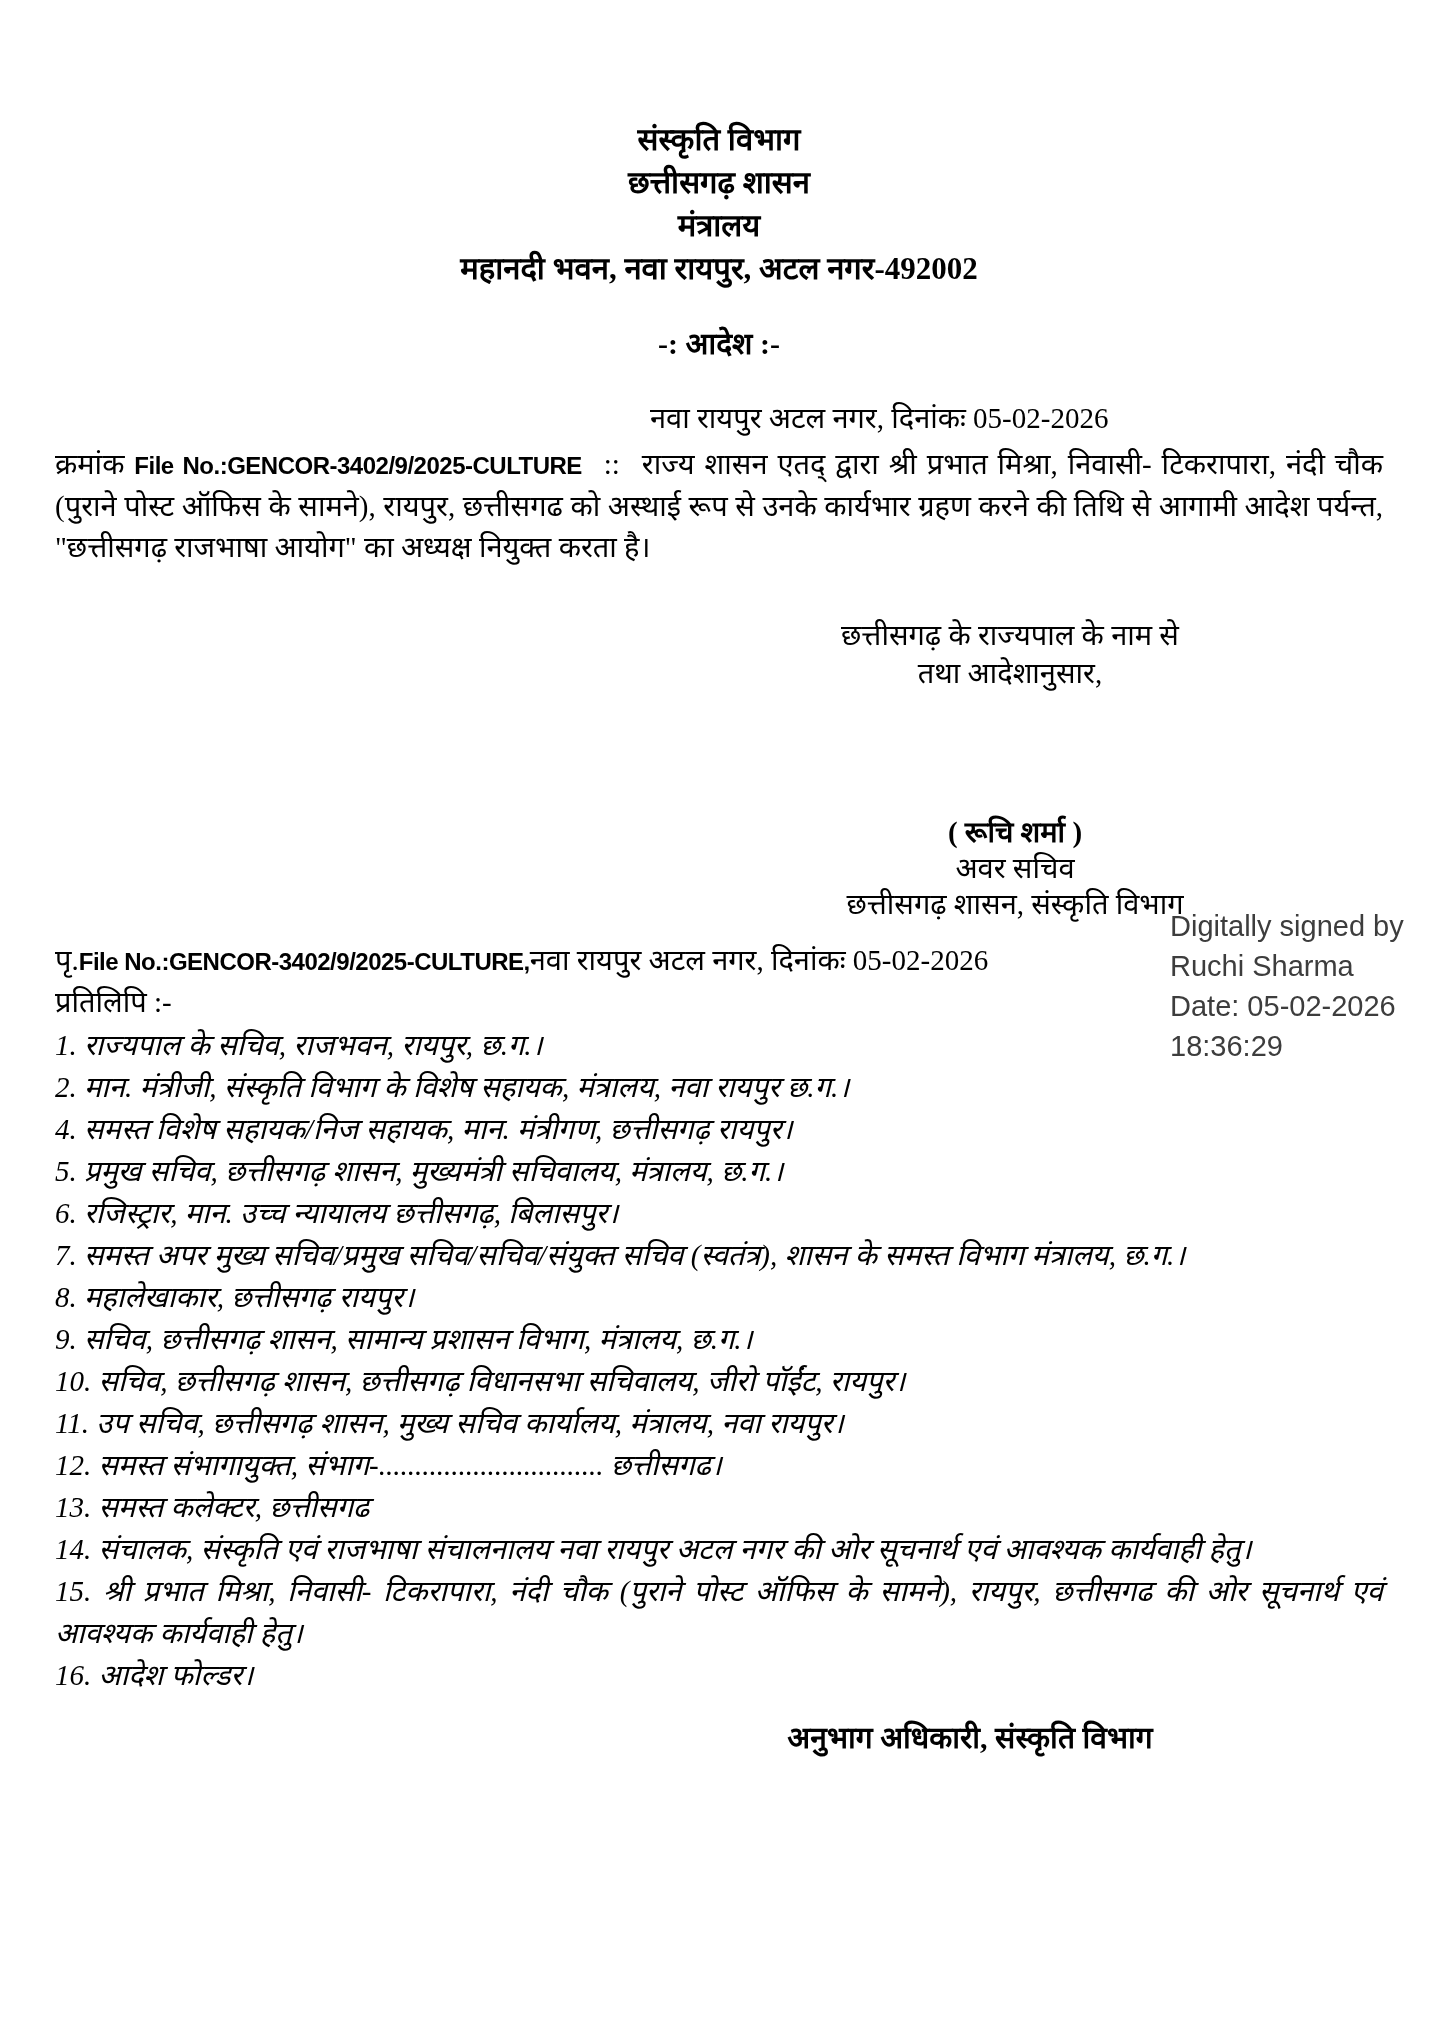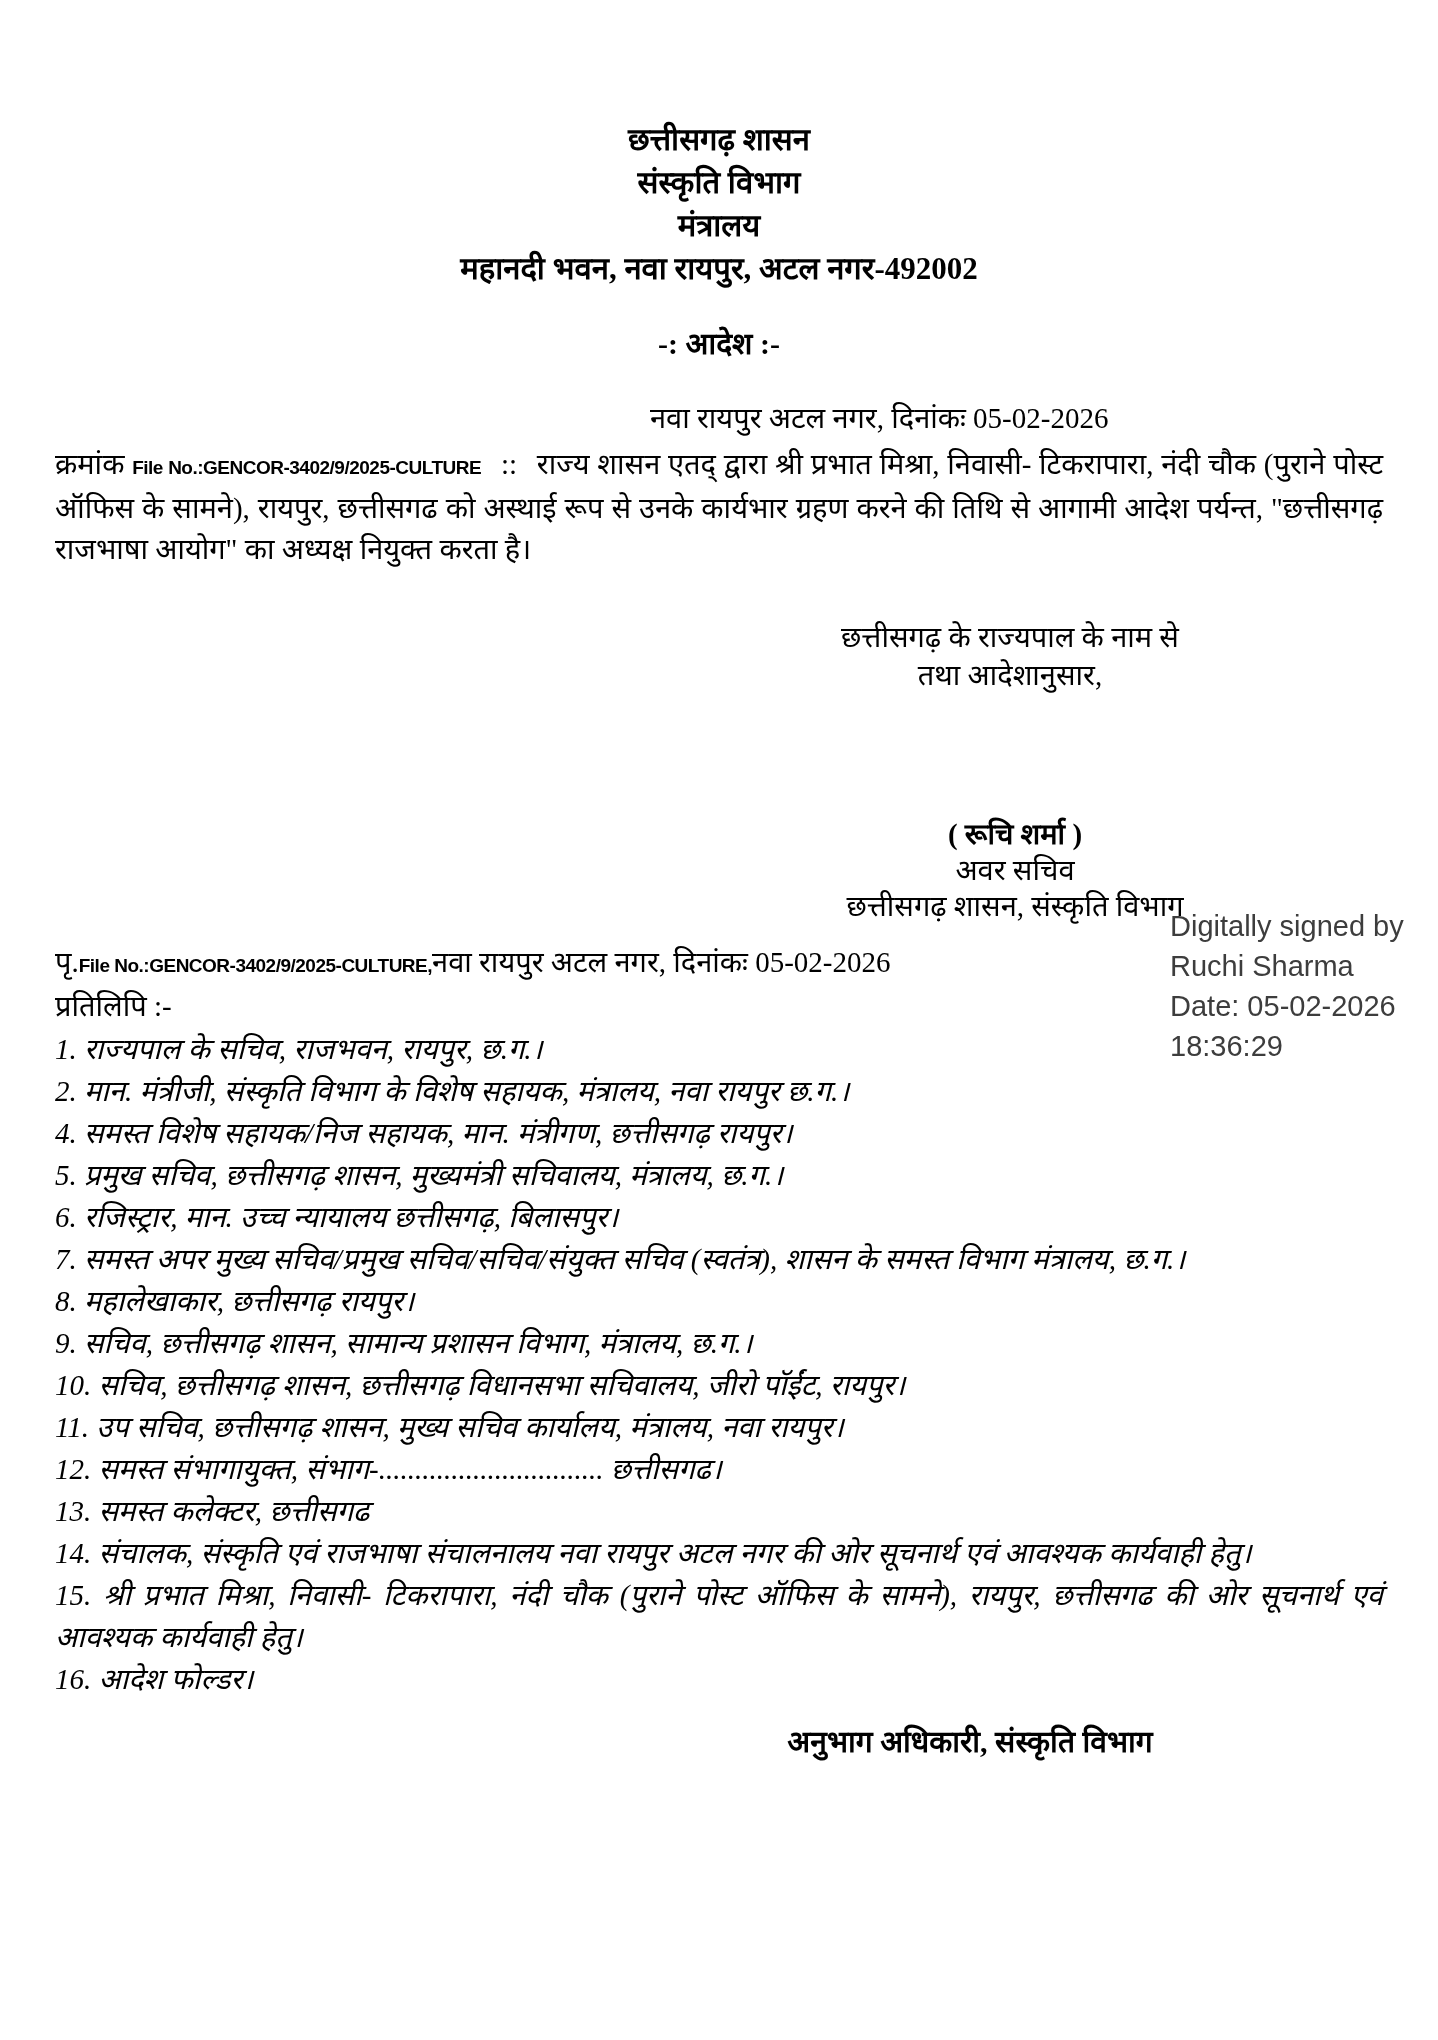--- a/index.html
+++ b/index.html
@@ -36,21 +36,21 @@
   }
   .main-para{
     margin-top:7px;
     font-size:29px;
     line-height:41px;
     text-align:justify;
   }
   .file-ref{
     font-family:"Liberation Sans", sans-serif;
     font-weight:bold;
-    font-size:19px;
+    font-size:24px;
     letter-spacing:-0.5px;
   }
   .sep{padding:0 12px;}
   .by-order{
     margin-top:48px;
     margin-left:740px;
     width:430px;
     text-align:center;
     font-size:29px;
     line-height:38px;
@@ -104,22 +104,22 @@
     font-size:30px;
     line-height:40px;
   }
 </style>
 </head>
 <body>
 
 <div class="page">
 
   <div class="header">
+    <div>संस्कृति विभाग</div>
     <div>छत्तीसगढ़ शासन</div>
-    <div>संस्कृति विभाग</div>
     <div>मंत्रालय</div>
     <div>महानदी भवन, नवा रायपुर, अटल नगर-492002</div>
   </div>
 
   <div class="order-heading">-: आदेश :-</div>
 
   <div class="dateline">नवा रायपुर अटल नगर, दिनांकः 05-02-2026</div>
 
   <div class="main-para">
     <span class="deva">क्रमांक</span>

